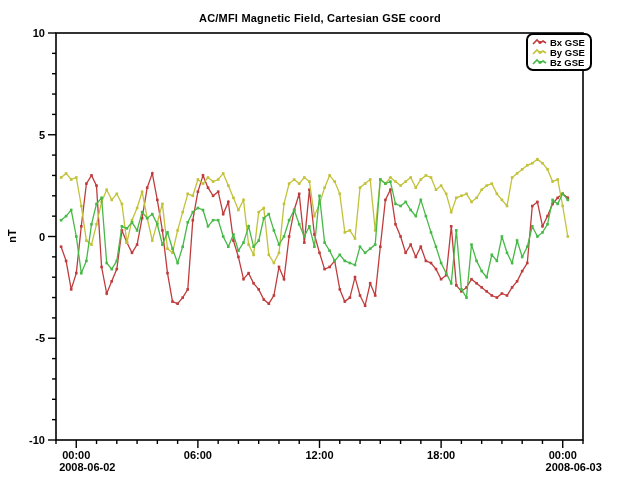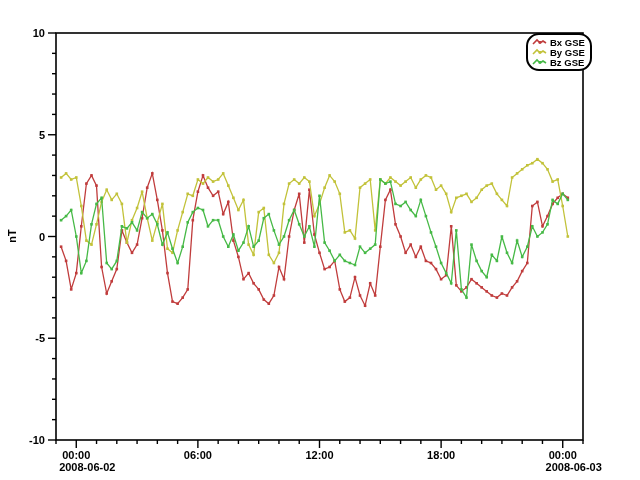--- a/index.html
+++ b/index.html
@@ -11,35 +11,36 @@
     position:absolute;top:12px;left:0;width:640px;text-align:center;
     font-size:11px;font-weight:bold;color:#000;letter-spacing:0.2px;
   }
   #y-axis-label{
     position:absolute;left:8px;top:224px;width:20px;height:24px;
     transform:rotate(-90deg);transform-origin:center;
     font-size:11px;font-weight:bold;color:#000;text-align:center;
   }
   #legend{
     position:absolute;left:526px;top:33px;background:#fff;
-    border:2px solid #000;border-radius:13px;padding:2px 5px 2px 4px;
+    border:2px solid #000;border-radius:7px;padding:2px 5px 2px 4px;
     display:flex;flex-direction:column;gap:0px;z-index:5;
   }
   .legend-row{display:flex;align-items:center;gap:3px;height:10px;}
   .legend-label{font-size:9.5px;font-weight:bold;color:#000;white-space:nowrap;}
   svg text{
     font-family:"Liberation Sans",sans-serif;font-size:11px;font-weight:bold;fill:#000;
   }
   #chart-svg{position:absolute;left:0;top:0;}
 </style>
 </head>
 <body>
 
 <div id="screen">
 
+  <div id="chart-title">AC/MFI  Magnetic Field, Cartesian GSE coord</div>
 
   <div id="y-axis-label">nT</div>
 
   <svg id="chart-svg" width="640" height="480">
     <defs>
       <clipPath id="plotclip">
           <rect x="56" y="33" width="527" height="407"></rect>
         </clipPath>
     </defs>
   <rect x="56" y="33" width="527" height="407" fill="none" stroke="#000" stroke-width="1.6"></rect>

